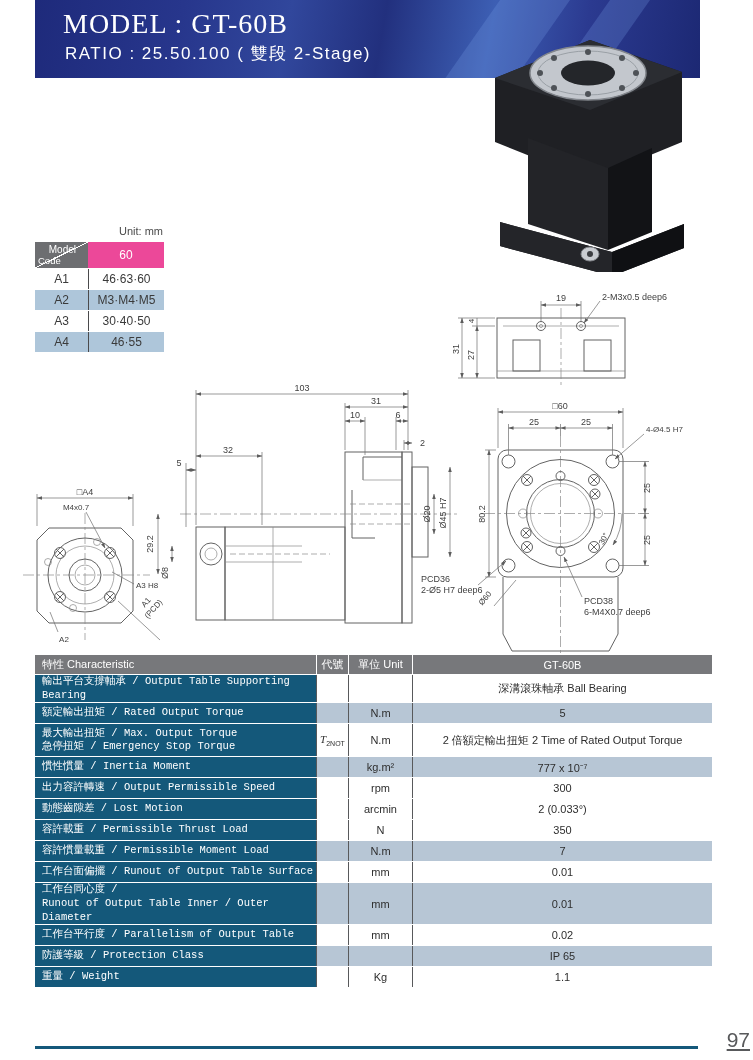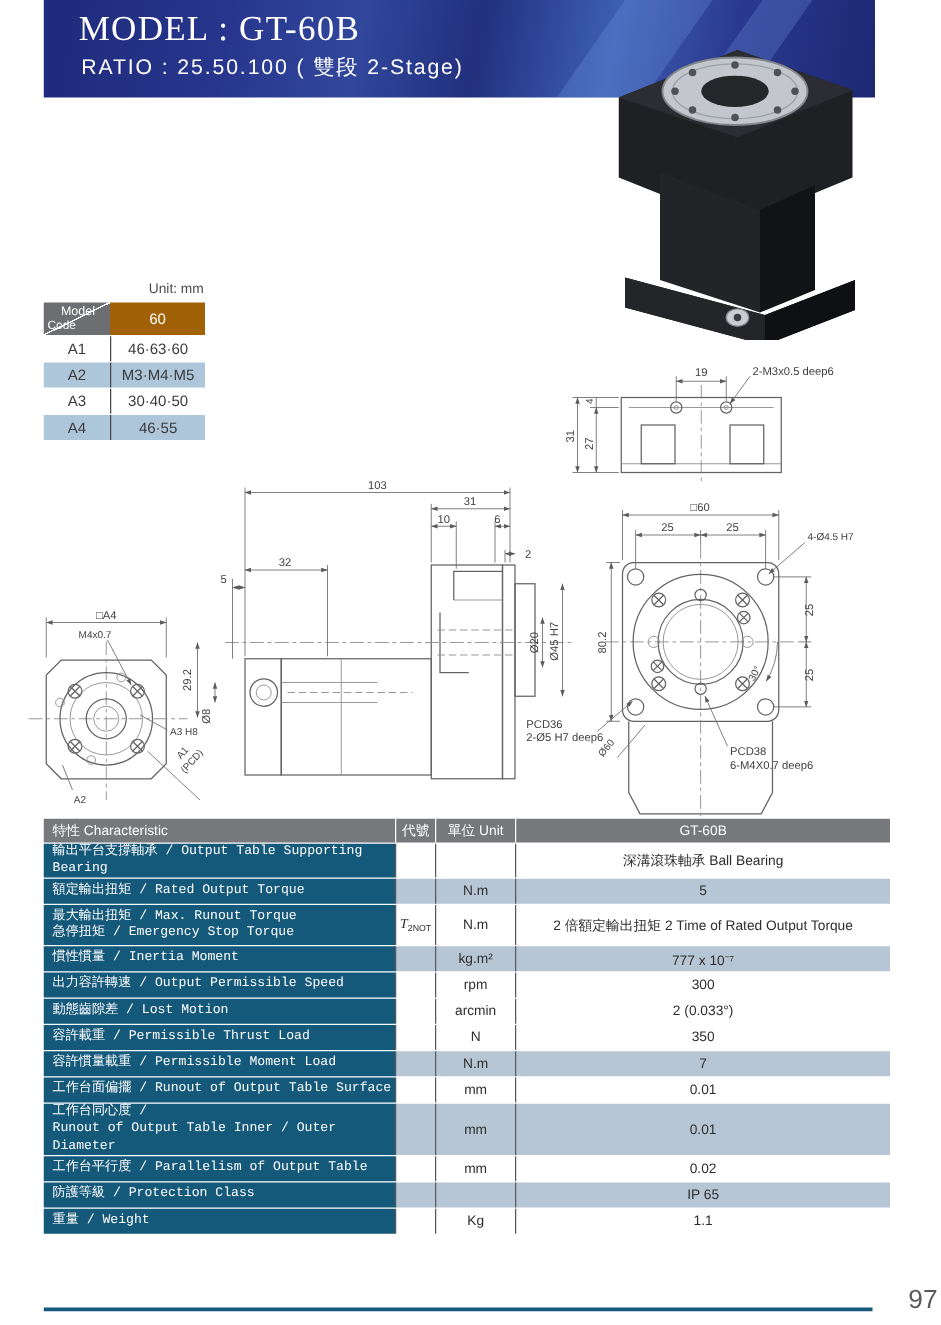--- a/index.html
+++ b/index.html
@@ -18,21 +18,21 @@
 
   
   #product{position:absolute;left:440px;top:0;width:285px;height:272px;}
 
   
   #unitnote{position:absolute;left:35px;top:225px;width:128px;text-align:right;
     font-size:11px;color:#4a4a4a;}
   #sizetable{position:absolute;left:35px;top:241px;width:129px;border-collapse:separate;border-spacing:0 1px;
     font-size:12px;color:#3a3a3a;}
   #sizetable th,#sizetable td{padding:0;text-align:center;height:20px;}
-  #sizetable .hdr{background:#a16207;color:#fff;height:26px;font-weight:400;}
+  #sizetable .hdr{background:#ec4899;color:#fff;height:26px;font-weight:400;}
   #sizetable .diag{position:relative;width:53px;
     background:linear-gradient(to bottom right,#6d6e71 48.8%,#fdfdfd 48.8%,#fdfdfd 51.2%,#6d6e71 51.2%);}
   #sizetable .diag .m{position:absolute;top:2px;right:12px;font-size:10px;}
   #sizetable .diag .c{position:absolute;bottom:2px;left:3px;font-size:9.5px;}
   #sizetable td.val{border-left:1px solid #4a4a4c;width:76px;}
   #sizetable tr.alt td{background:#aec6da;}
 
   
   #drawings{position:absolute;left:0;top:0;width:753px;height:1060px;pointer-events:none;}
   #drawings text{font-family:"Liberation Sans",sans-serif;font-size:9px;fill:#3f3f3f;}
@@ -53,21 +53,21 @@
   #spectable th + th{border-left:1px solid #fff;}
   #spectable td{height:20px;padding:0;text-align:center;}
   #spectable td.c{background:#14587a;color:#fff;text-align:left;padding-left:7px;font-size:10.5px;line-height:1.3;font-family:Liberation Mono, monospace;}
   #spectable td.s,#spectable td.u,#spectable td.v{border-left:1px solid #58595b;}
   #spectable tr.alt td.s,#spectable tr.alt td.u,#spectable tr.alt td.v{background:#b7c6d5;}
   #spectable tr.tall td{height:32px;}
   #spectable td.s i{font-family:"Liberation Serif",serif;font-size:11px;}
   #spectable td.s sub{font-size:7px;}
 
   #bottomrule{position:absolute;left:35px;top:1046px;width:663px;height:3px;background:#14587a;}
-  #pagenum{position:absolute;left:712px;top:1028px;width:38px;font-size:21px;color:#58595b;text-align:right;}
+  #pagenum{position:absolute;left:712px;top:1028px;width:38px;font-size:21px;color:#58595b;text-align:right;text-decoration:underline;}
 </style>
 </head>
 <body>
 
 <div id="page">
 
   <div id="banner">
     <div class="streak" style="left:430px"></div>
     <div class="streak" style="left:540px;width:40px"></div>
     <div class="t">MODEL : GT-60B</div>
@@ -360,21 +360,21 @@
         <tr class="alt">
           <td class="c">
             <div>額定輸出扭矩 / Rated Output Torque</div>
           </td>
           <td class="s"></td>
           <td class="u">N.m</td>
           <td class="v">5</td>
         </tr>
         <tr class="tall">
           <td class="c">
-            <div>最大輸出扭矩 / Max. Runout Torque</div>
+            <div>最大輸出扭矩 / Max. Output Torque</div>
             <div>急停扭矩 / Emergency Stop Torque</div>
           </td>
           <td class="s"><i>T</i><sub>2NOT</sub></td>
           <td class="u">N.m</td>
           <td class="v">2 倍額定輸出扭矩 2 Time of Rated Output Torque</td>
         </tr>
         <tr class="alt">
           <td class="c">
             <div>慣性慣量 / Inertia Moment</div>
           </td>

